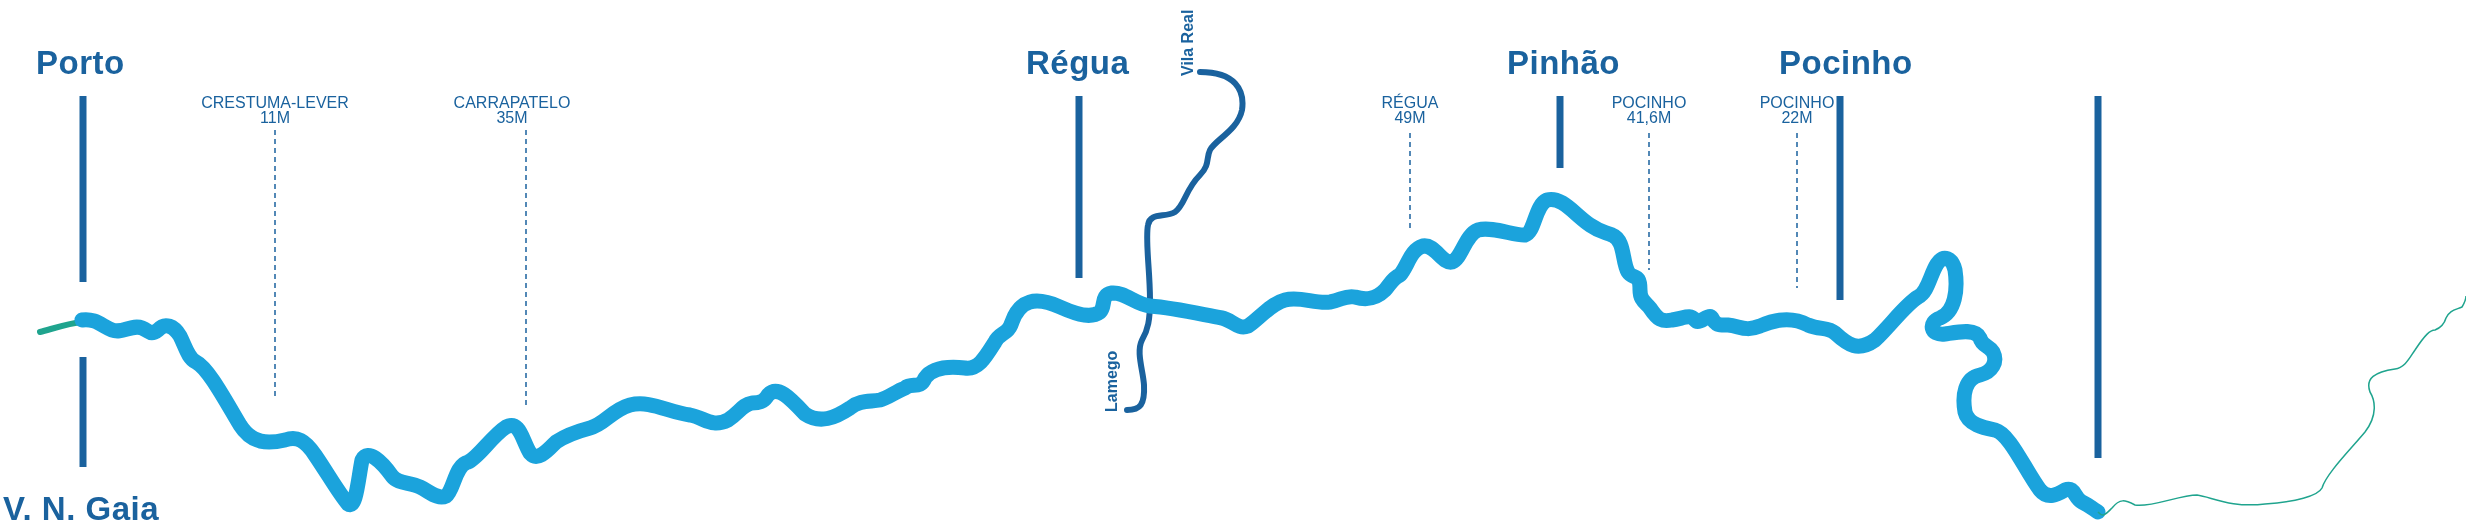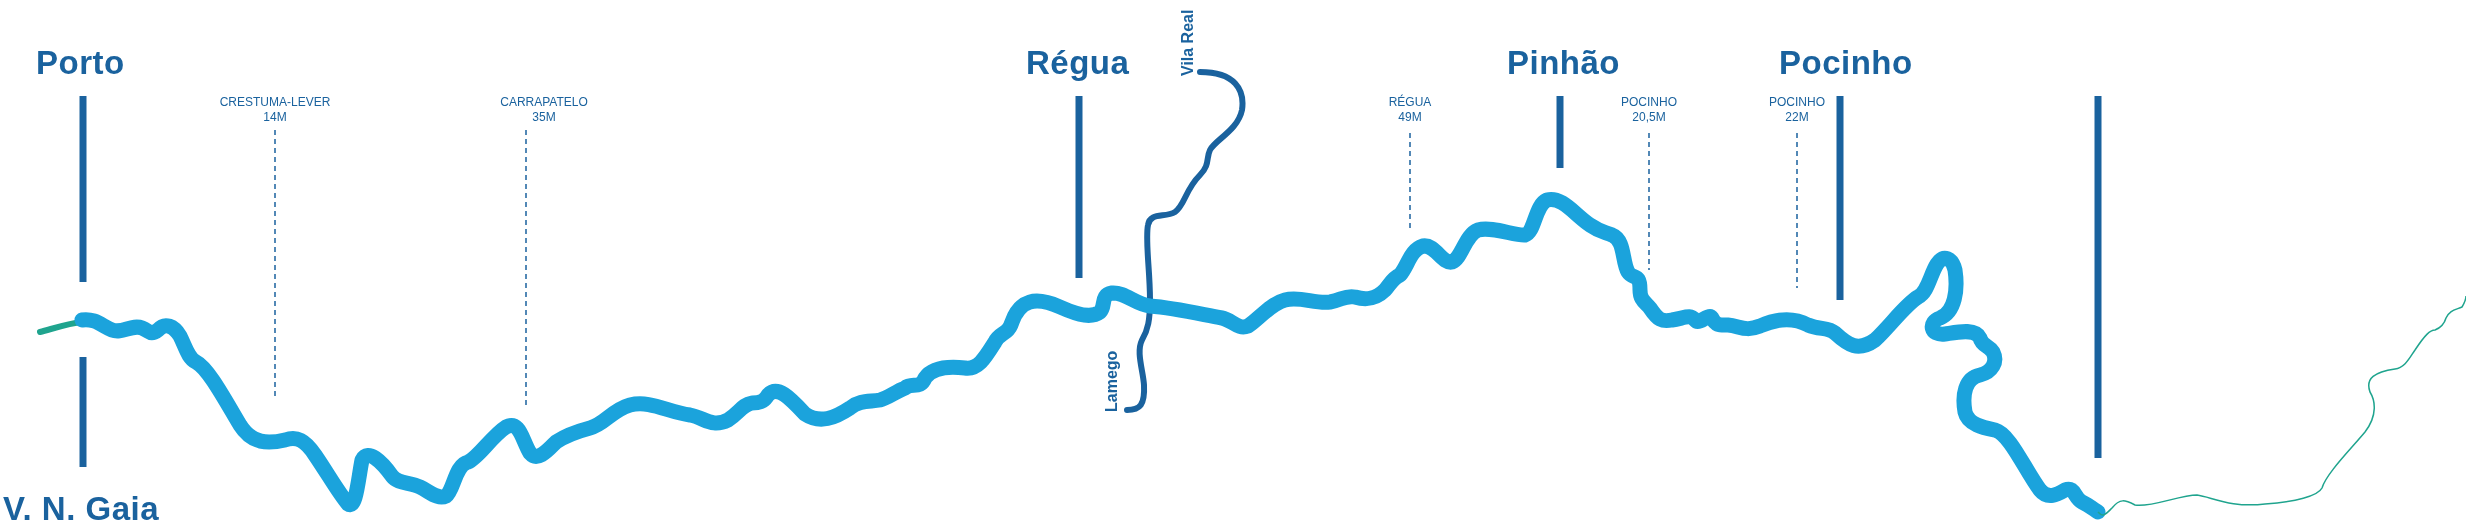--- a/index.html
+++ b/index.html
@@ -1,21 +1,21 @@
 <!DOCTYPE html>
 <html><head>
 <meta charset="utf-8">
 <style>
   html, body { margin:0; padding:0; background:#ffffff; }
   body { width:2466px; height:531px; position:relative; overflow:hidden;
          font-family:"Liberation Sans", "DejaVu Sans", sans-serif; }
   .map { position:absolute; left:0; top:0; width:2210px; height:531px; }
   .city { position:absolute; font-weight:700; font-size:33px; color:#1a629e;
           white-space:nowrap; line-height:1; letter-spacing:0.5px; }
-  .dam { position:absolute; font-size:12px; color:#1a629e; text-align:center;
+  .dam { position:absolute; font-size:16px; color:#1a629e; text-align:center;
          line-height:15px; white-space:nowrap; transform:translateX(-50%); }
   .trib { position:absolute; font-size:16px; font-weight:700; color:#1a629e;
           white-space:nowrap; transform-origin:left top; line-height:1; }
 </style>
 </head>
 <body>
 
 <div class="map">
   <svg width="2466" height="531" viewBox="0 0 2466 531" style="position:absolute;left:0;top:0">
 
@@ -68,33 +68,33 @@
   </svg>
 
   <div class="city" style="left:36px; top:46px;">Porto</div>
   <div class="city" style="left:3px; top:492px;text-align:center;">V. N. Gaia</div>
   <div class="city" style="left:1026px; top:46px;">Régua</div>
   <div class="city" style="left:1507px; top:46px;">Pinhão</div>
   <div class="city" style="left:1779px; top:46px;">Pocinho</div>
 
   <div class="dam" style="left:275px; top:95px;">
     <div>CRESTUMA-LEVER</div>
-    <div>14M</div>
+    <div>11M</div>
   </div>
-  <div class="dam" style="left:544px; top:95px;">
+  <div class="dam" style="left:512px; top:95px;">
     <div>CARRAPATELO</div>
     <div>35M</div>
   </div>
   <div class="dam" style="left:1410px; top:95px;">
     <div>RÉGUA</div>
     <div>49M</div>
   </div>
   <div class="dam" style="left:1649px; top:95px;">
     <div>POCINHO</div>
-    <div>20,5M</div>
+    <div>41,6M</div>
   </div>
   <div class="dam" style="left:1797px; top:95px;">
     <div>POCINHO</div>
     <div>22M</div>
   </div>
 
   <div class="trib" style="left:1180px; top:76px; transform:rotate(-90deg);">Vila Real</div>
   <div class="trib" style="left:1104px; top:412px; transform:rotate(-90deg);">Lamego</div>
 </div>
 

